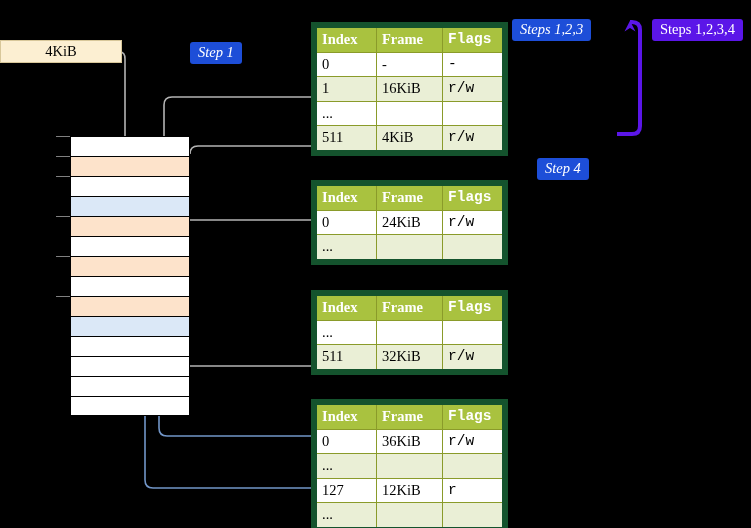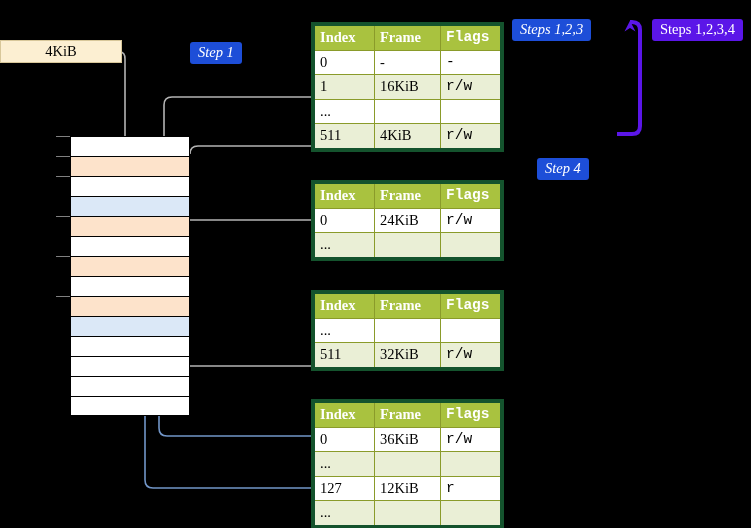--- a/index.html
+++ b/index.html
@@ -4,21 +4,21 @@
 <style>
   html,body{margin:0;padding:0;background:#000;}
   body{width:751px;height:528px;position:relative;overflow:hidden;
        font-family:"Liberation Serif","DejaVu Serif",serif;}
   .stage{position:absolute;left:0;top:0;width:751px;height:528px;}
 
   svg.wires{position:absolute;left:0;top:0;width:751px;height:528px;pointer-events:none;}
 
   
   .ptable{position:absolute;border-collapse:collapse;background:#fff;
-          border:4px solid #14532d;}
+          border:6px solid #14532d;}
   .ptable td,.ptable th{
       border:1px solid #8a9b2a;
       font-size:14.5px;
       line-height:1;
       padding:4px 5px 5px 5px;
       text-align:left;
       white-space:nowrap;
       vertical-align:middle;
       height:13px;
       color:#000;

